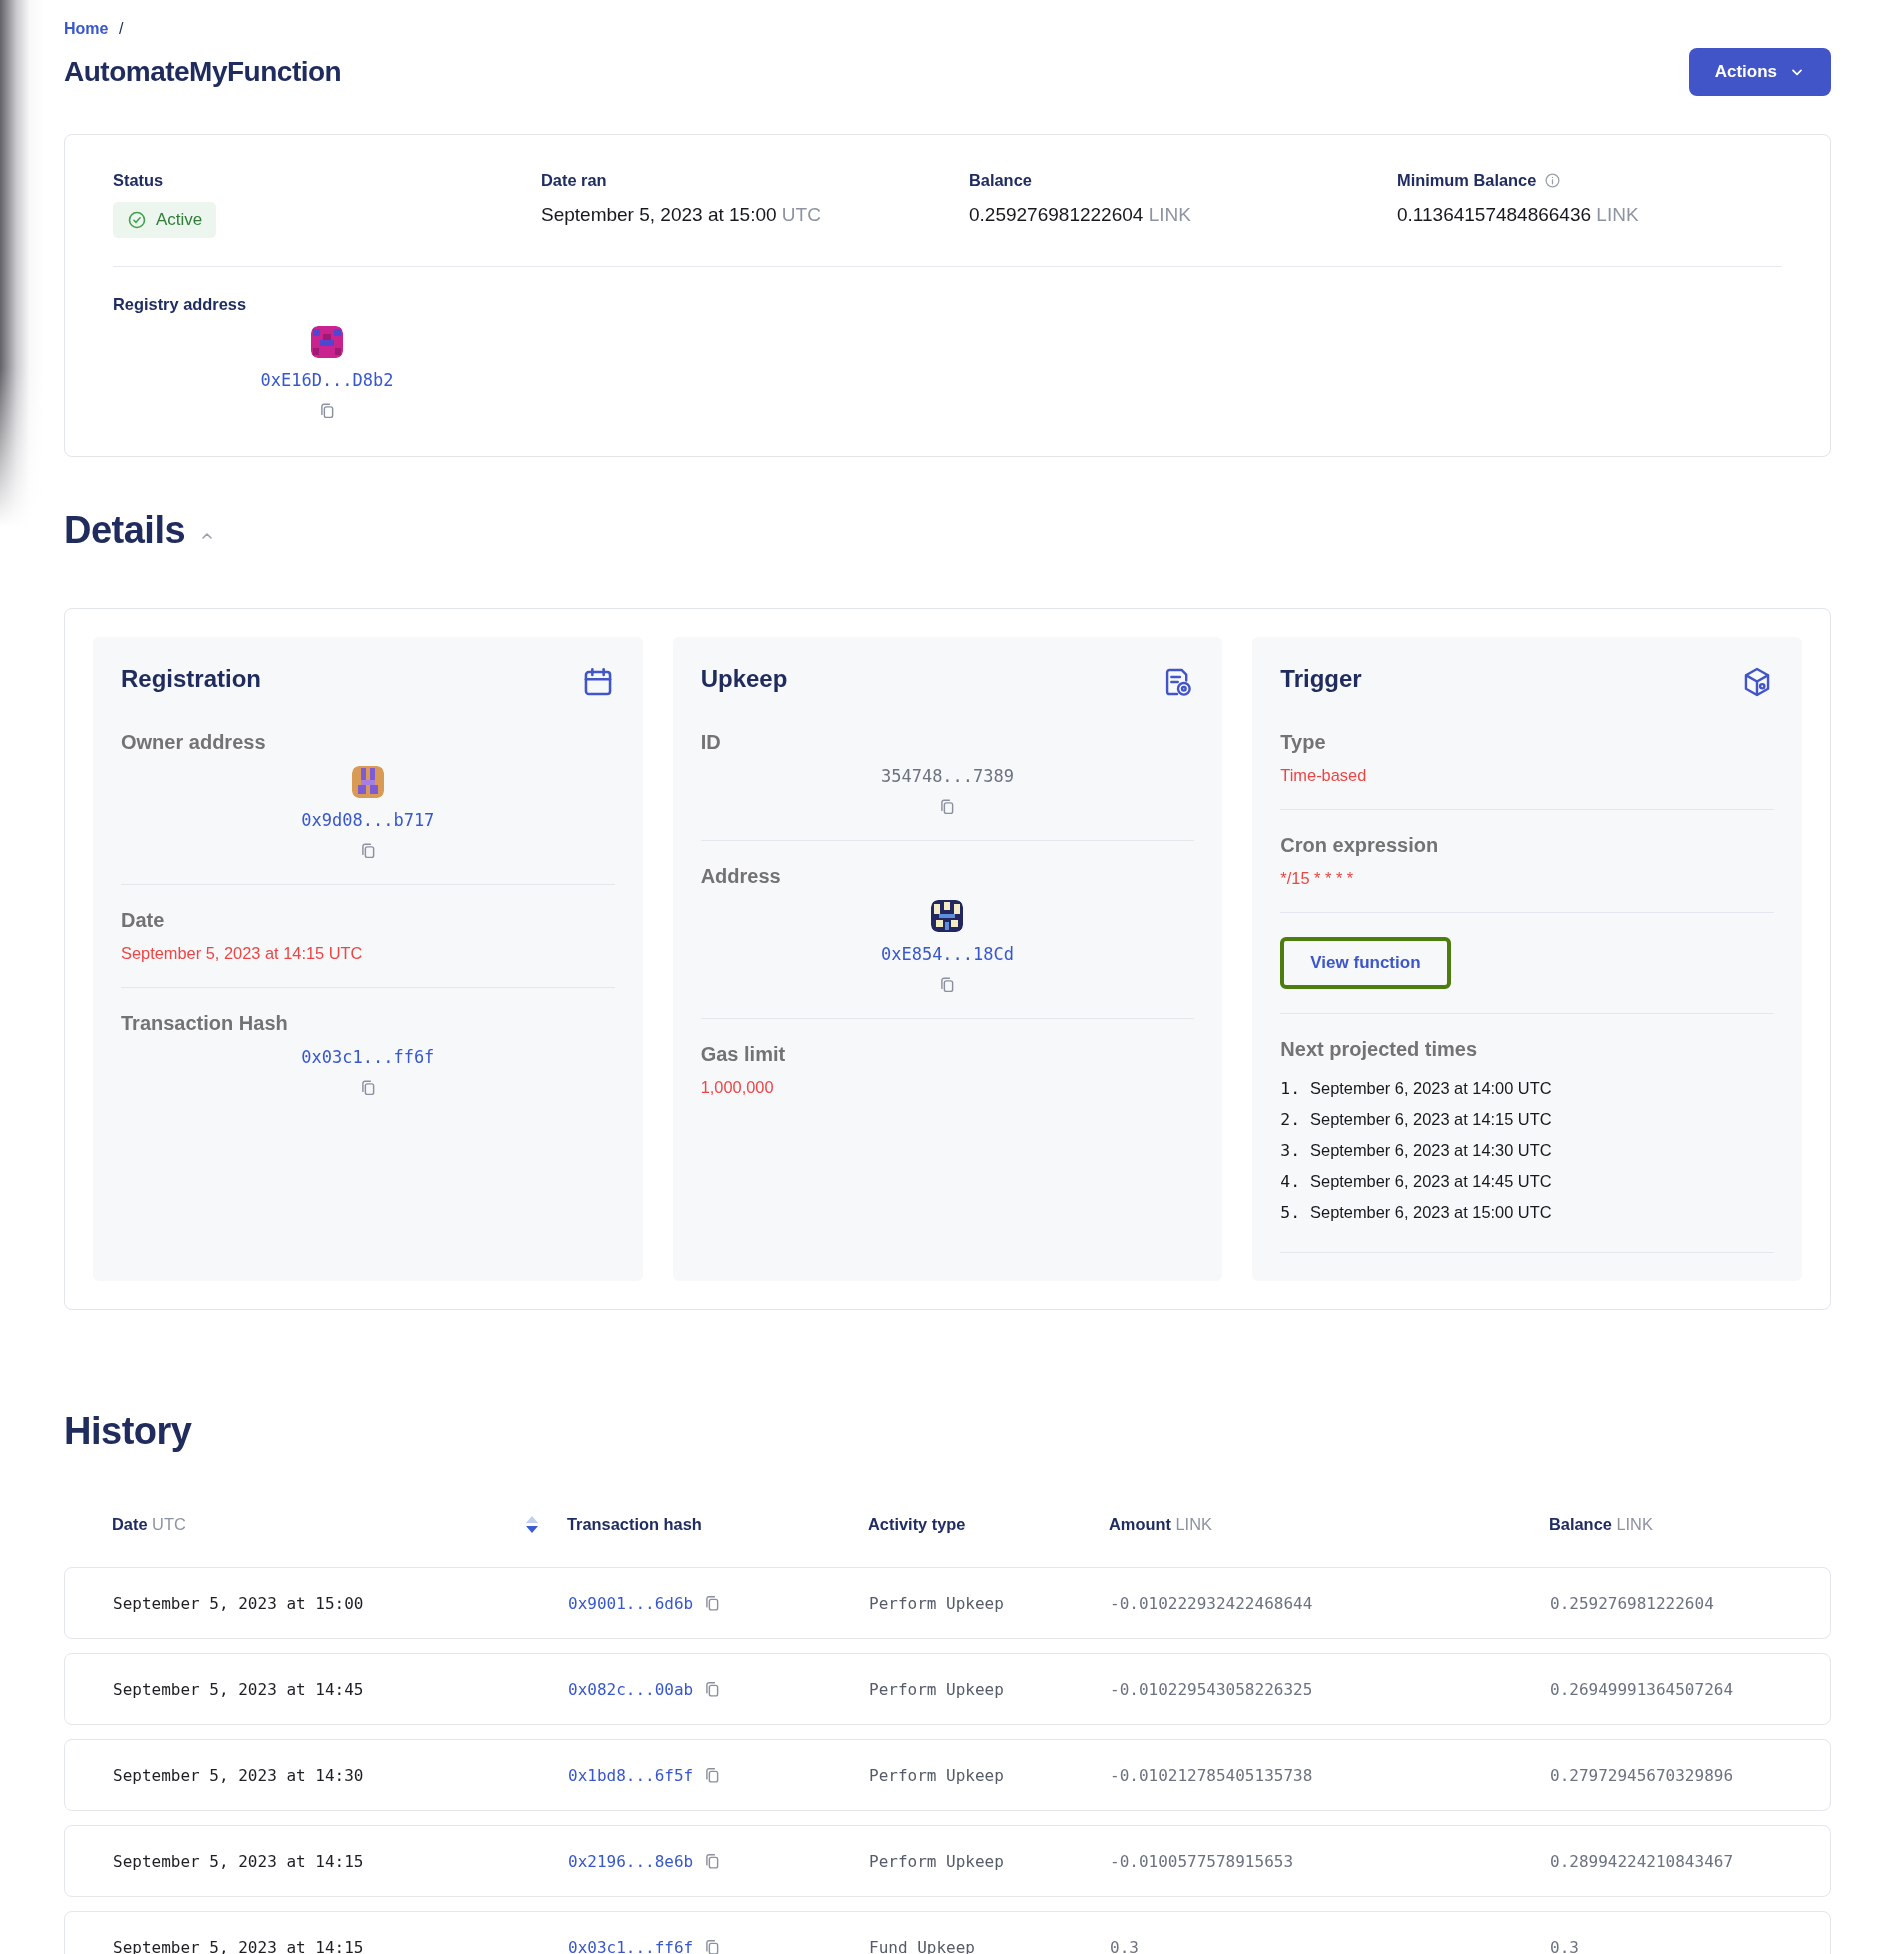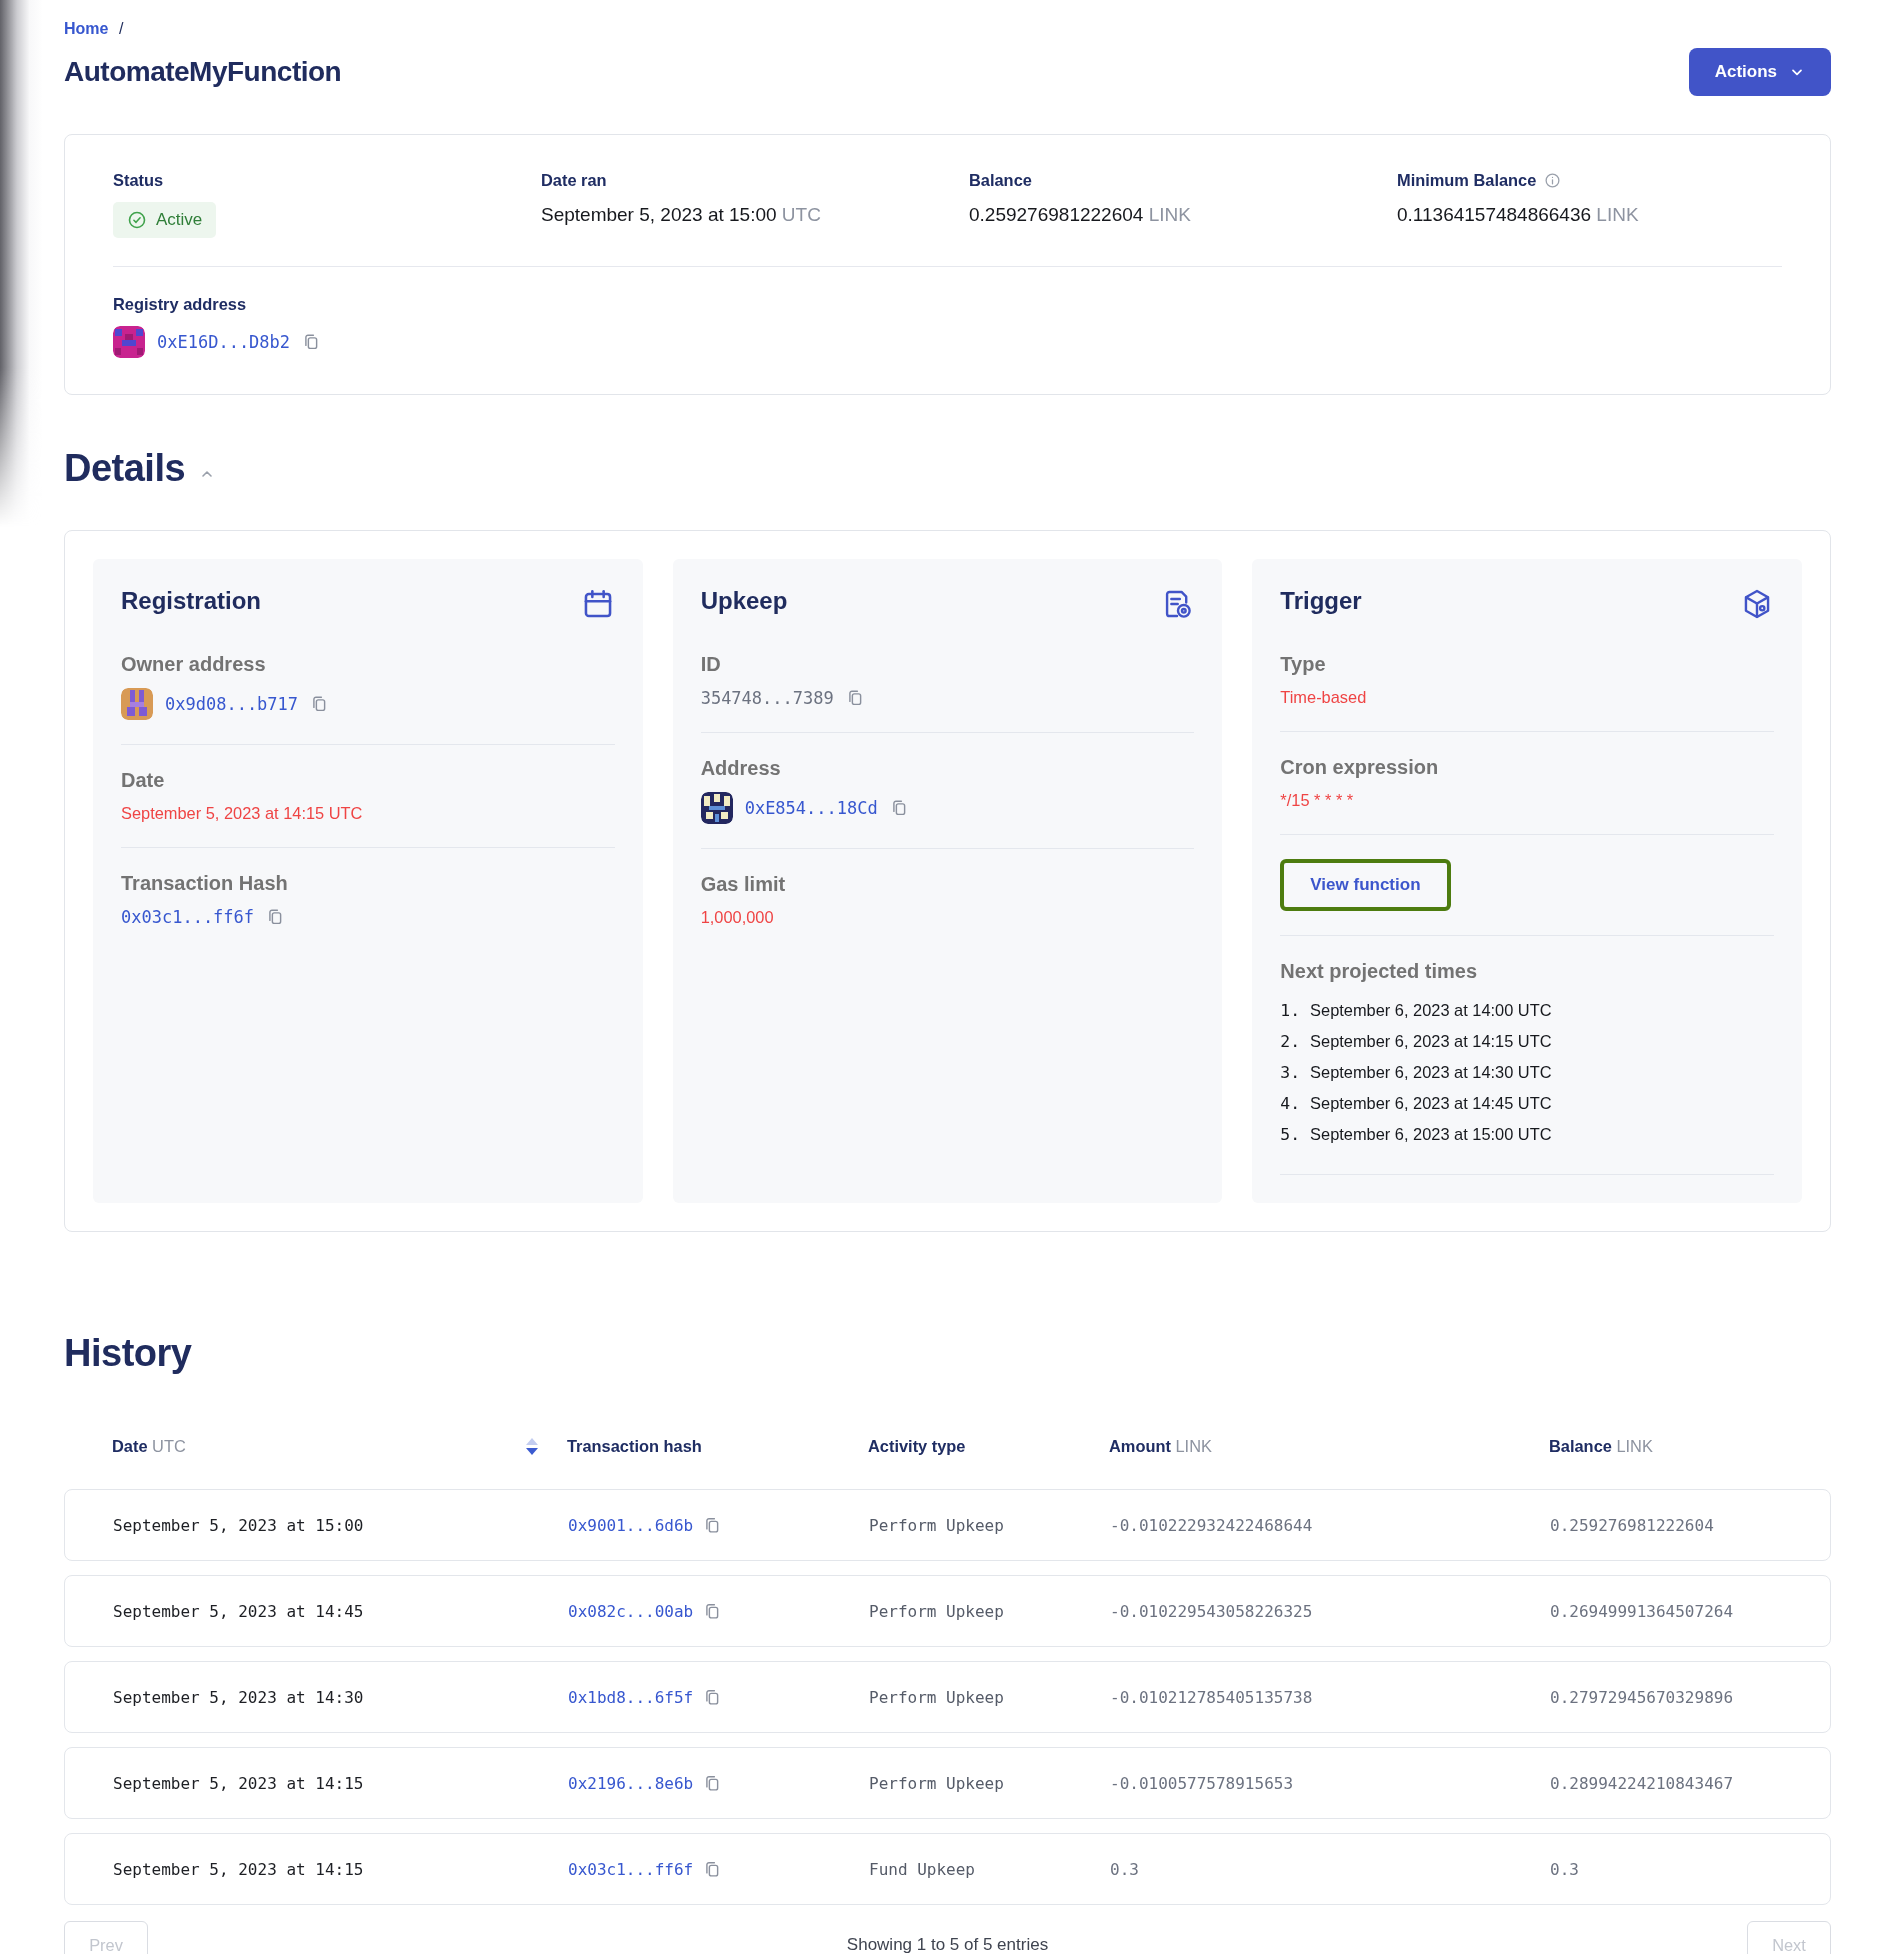--- a/index.html
+++ b/index.html
@@ -26,33 +26,33 @@
 
   
   .summary-card { margin-top:38px; border:1px solid #e2e5ea; border-radius:8px; padding:36px 48px; background:#fff; }
   .summary-grid { display:grid; grid-template-columns:428px 428px 428px 1fr; }
   .flabel { font-size:16.4px; font-weight:bold; color:#1f2d63; display:flex; align-items:center; gap:8px; }
   .fvalue { margin-top:14px; font-size:19px; color:#17191e; }
   .unit { color:#8d93a0; }
   .divider { border:none; border-top:1px solid #e6e8ee; margin:28px 0; }
   .pill { margin-top:12px; display:inline-flex; align-items:center; gap:9px; background:#edf6ee;
     color:#2f7e38; font-size:17px; padding:8px 14px; border-radius:5px; }
-  .addr-row { margin-top:12px; display:flex; align-items:center; gap:12px; }
+  .addr-row { margin-top:12px; display:flex; align-items:center; gap:12px;flex-direction:column; }
   .identicon { border-radius:7px; flex:0 0 auto; }
   .addr-link { color:#3757cf; font-size:17px; text-decoration:none; cursor:pointer; }
   .ic { width:18px; height:18px; color:#8a909d; cursor:pointer; flex:0 0 auto; }
   .ic.small { width:17px; height:17px; }
 
   
   .section-heading-row { display:flex; align-items:center; gap:14px; margin-top:52px; }
   h2 { font-size:38px; font-weight:bold; color:#202c5e; letter-spacing:-0.5px; }
   .caret { width:16px; height:16px; color:#9aa0ab; cursor:pointer; margin-top:10px; }
 
   
-  .details-panel { margin-top:40px; border:1px solid #e2e5ea; border-radius:8px; padding:28px;
+  .details-panel { margin-top:56px; border:1px solid #e2e5ea; border-radius:8px; padding:28px;
     display:grid; grid-template-columns:repeat(3,1fr); gap:30px; background:#fff; }
   .detail-card { background:#f7f8fa; border-radius:6px; padding:28px; min-height:587px; }
   .card-head { display:flex; justify-content:space-between; align-items:flex-start; margin-bottom:32px; }
   .card-title { font-size:24px; font-weight:bold; color:#202c5e; }
   .card-icon { width:34px; height:34px; color:#4154c8; }
   .dlabel { font-size:20px; font-weight:bold; color:#737373; margin-bottom:12px; }
   .dvalue { font-size:16.4px; color:#ef4444; }
   .dvalue.gray { color:#6c7280; }
   .card-div { border:none; border-top:1px solid #e4e7ed; margin:24px 0; }
   .view-fn-btn { background:transparent; border:4px solid #4d7c0f; color:#3c56cc; border-radius:6px;

